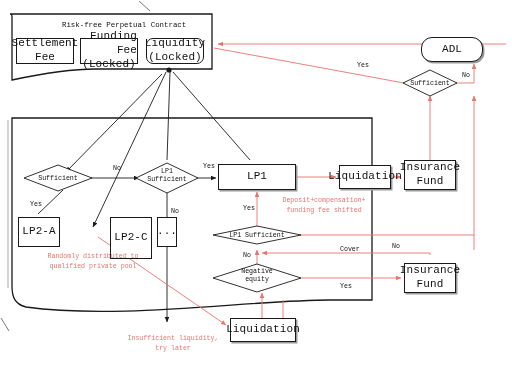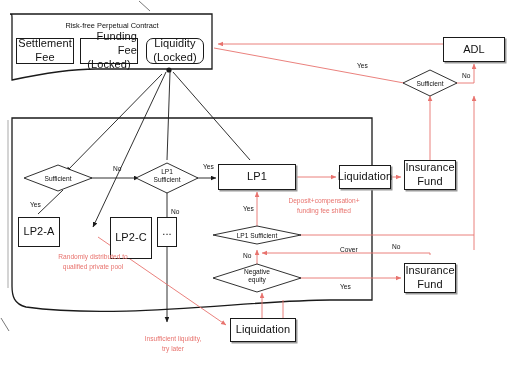--- a/index.html
+++ b/index.html
@@ -1,20 +1,20 @@
 <!DOCTYPE html>
 <html><head>
 <meta charset="utf-8">
 <style>
   html,body{margin:0;padding:0;background:#ffffff;}
   #root{
     position:relative;
     width:512px;height:370px;
     background:#ffffff;
-    font-family:Liberation Sans, sans-serif;
+    font-family:Liberation Mono, monospace;
     overflow:hidden;
   }
   svg.layer{position:absolute;left:0;top:0;width:512px;height:370px;}
   .node{
     position:absolute;
     box-sizing:border-box;
     border:1px solid #1a1a1a;
     background:#ffffff;
     display:flex;align-items:center;justify-content:center;
     text-align:center;
@@ -139,21 +139,21 @@
   <div class="node" style="left:80px;top:38px;width:58px;height:26px;flex-direction:column;text-align:right;">
     <span>Funding Fee</span>
     <span>(Locked)</span>
   </div>
 
   <div class="node" style="left:146px;top:38px;width:58px;height:26px;flex-direction:column;border-radius:7px;">
     <span>Liquidity</span>
     <span>(Locked)</span>
   </div>
 
-  <div class="node shadowed" style="left:443px;top:37px;width:62px;height:25px;">
+  <div class="node shadowed" style="left:421px;top:37px;width:62px;height:25px;border-radius:11px;">
     <span>ADL</span>
   </div>
 
   <svg class="layer" viewBox="0 0 512 370" style="z-index:3;">
 
     <polygon points="430,70 457,83 430,96 403,83" fill="#ffffff" stroke="#1a1a1a" stroke-width="0.9"></polygon>
 
     <polygon points="58,165 92,178 58,191 24,178" fill="#ffffff" stroke="#1a1a1a" stroke-width="0.9"></polygon>
 
     <polygon points="167,163 198,178 167,193 136,178" fill="#ffffff" stroke="#1a1a1a" stroke-width="0.9"></polygon>

